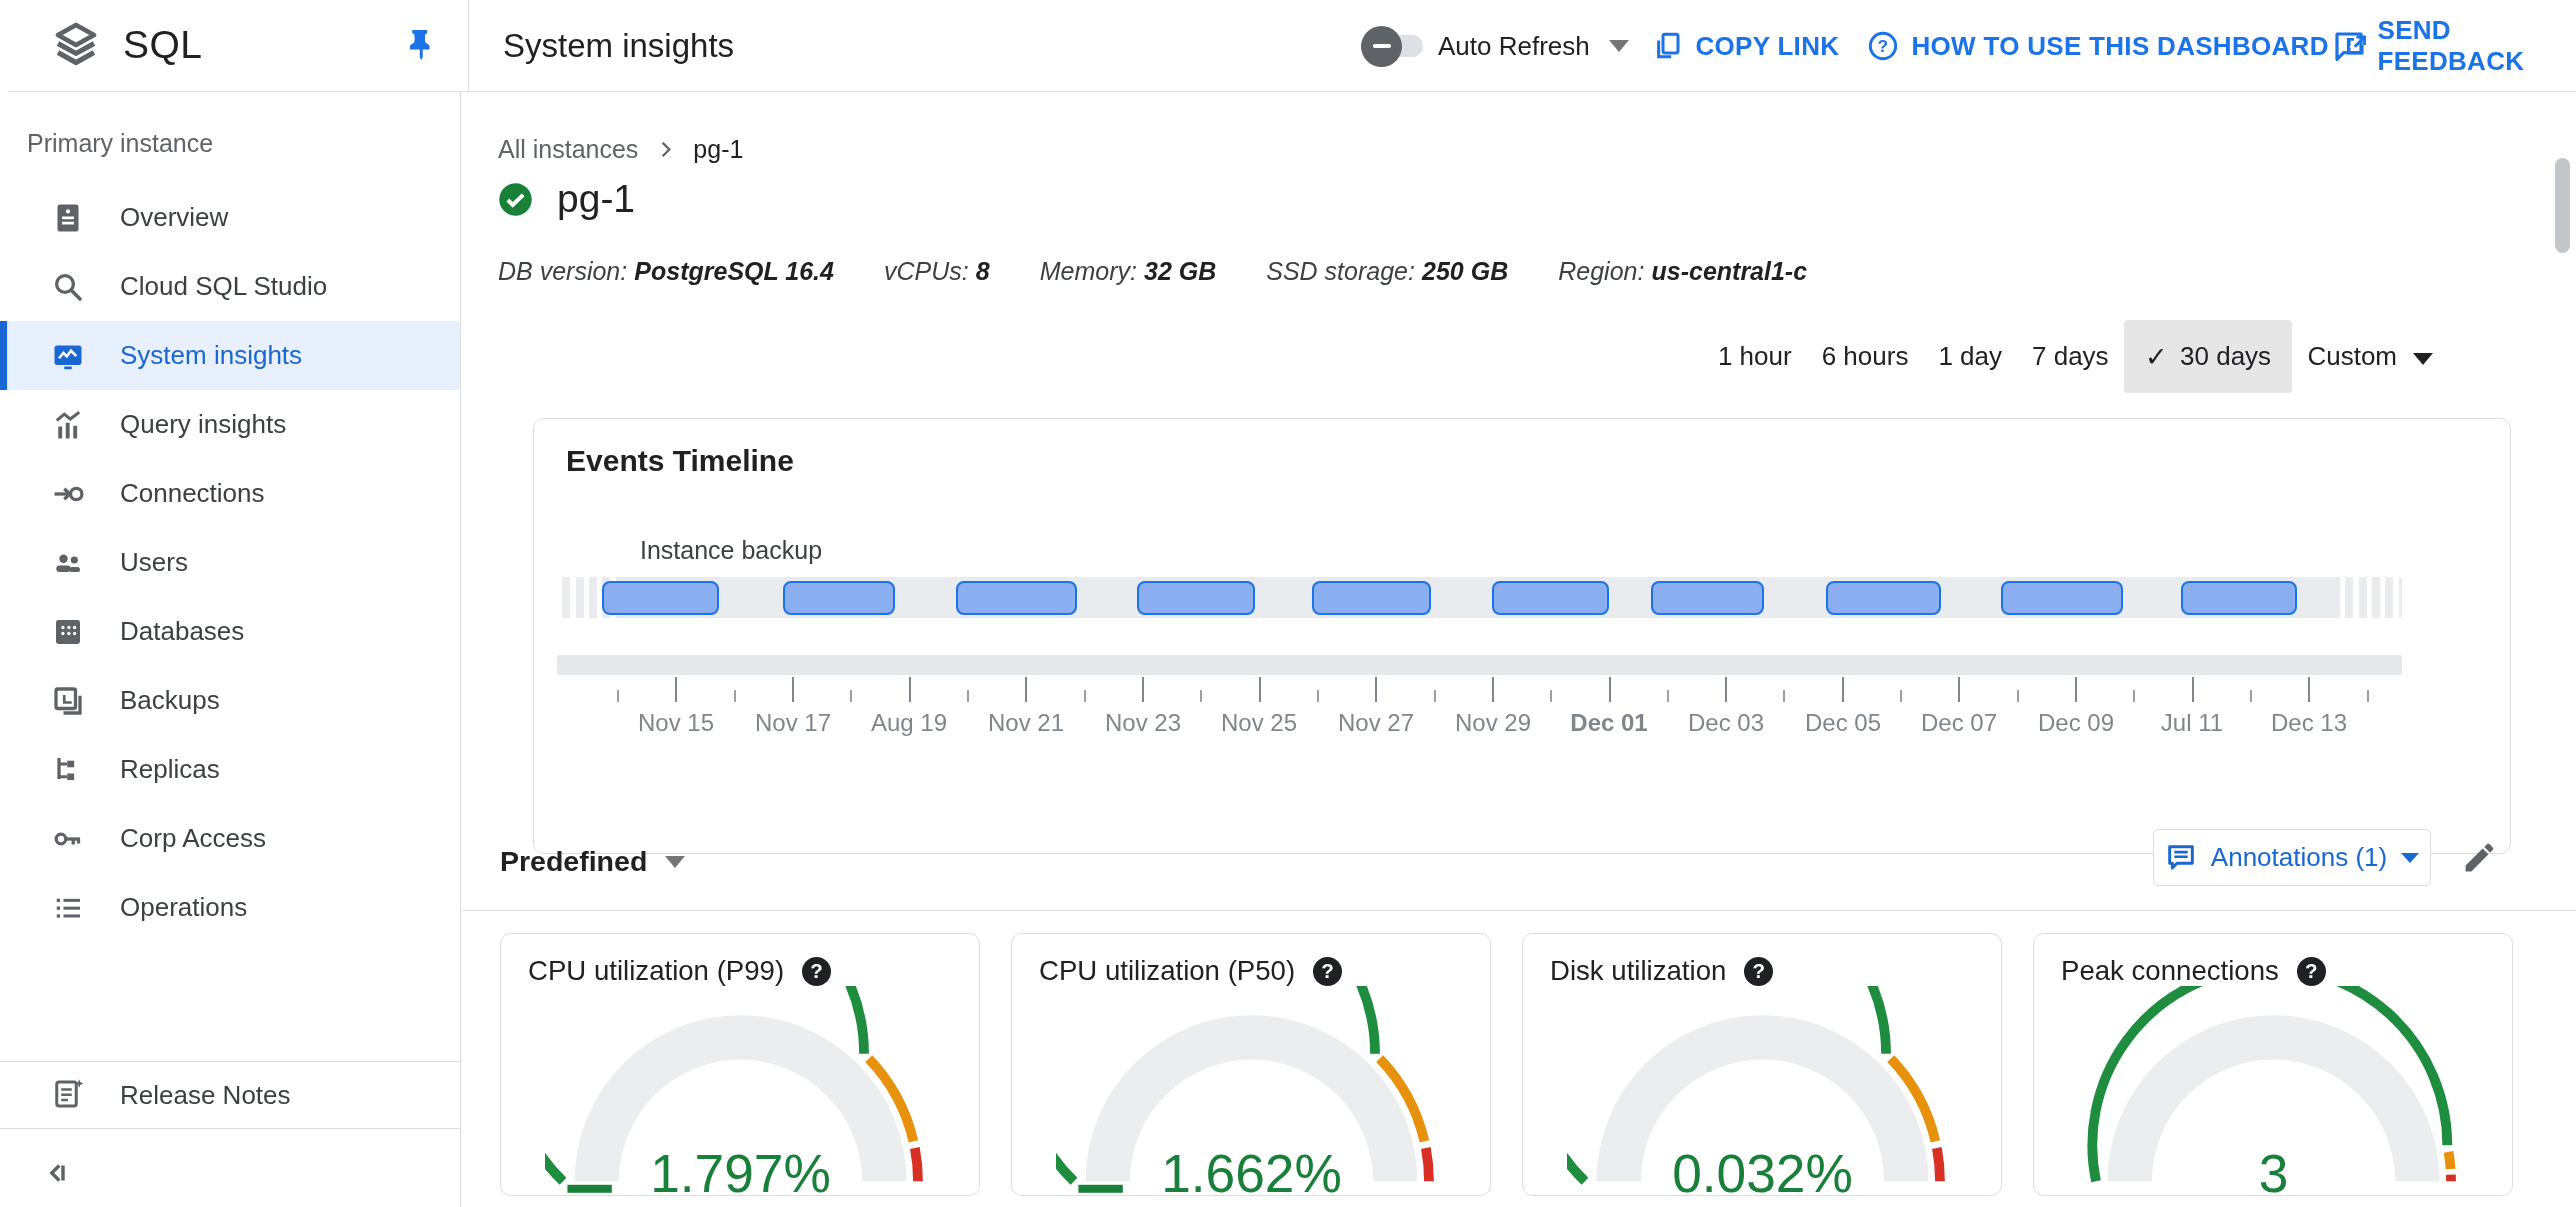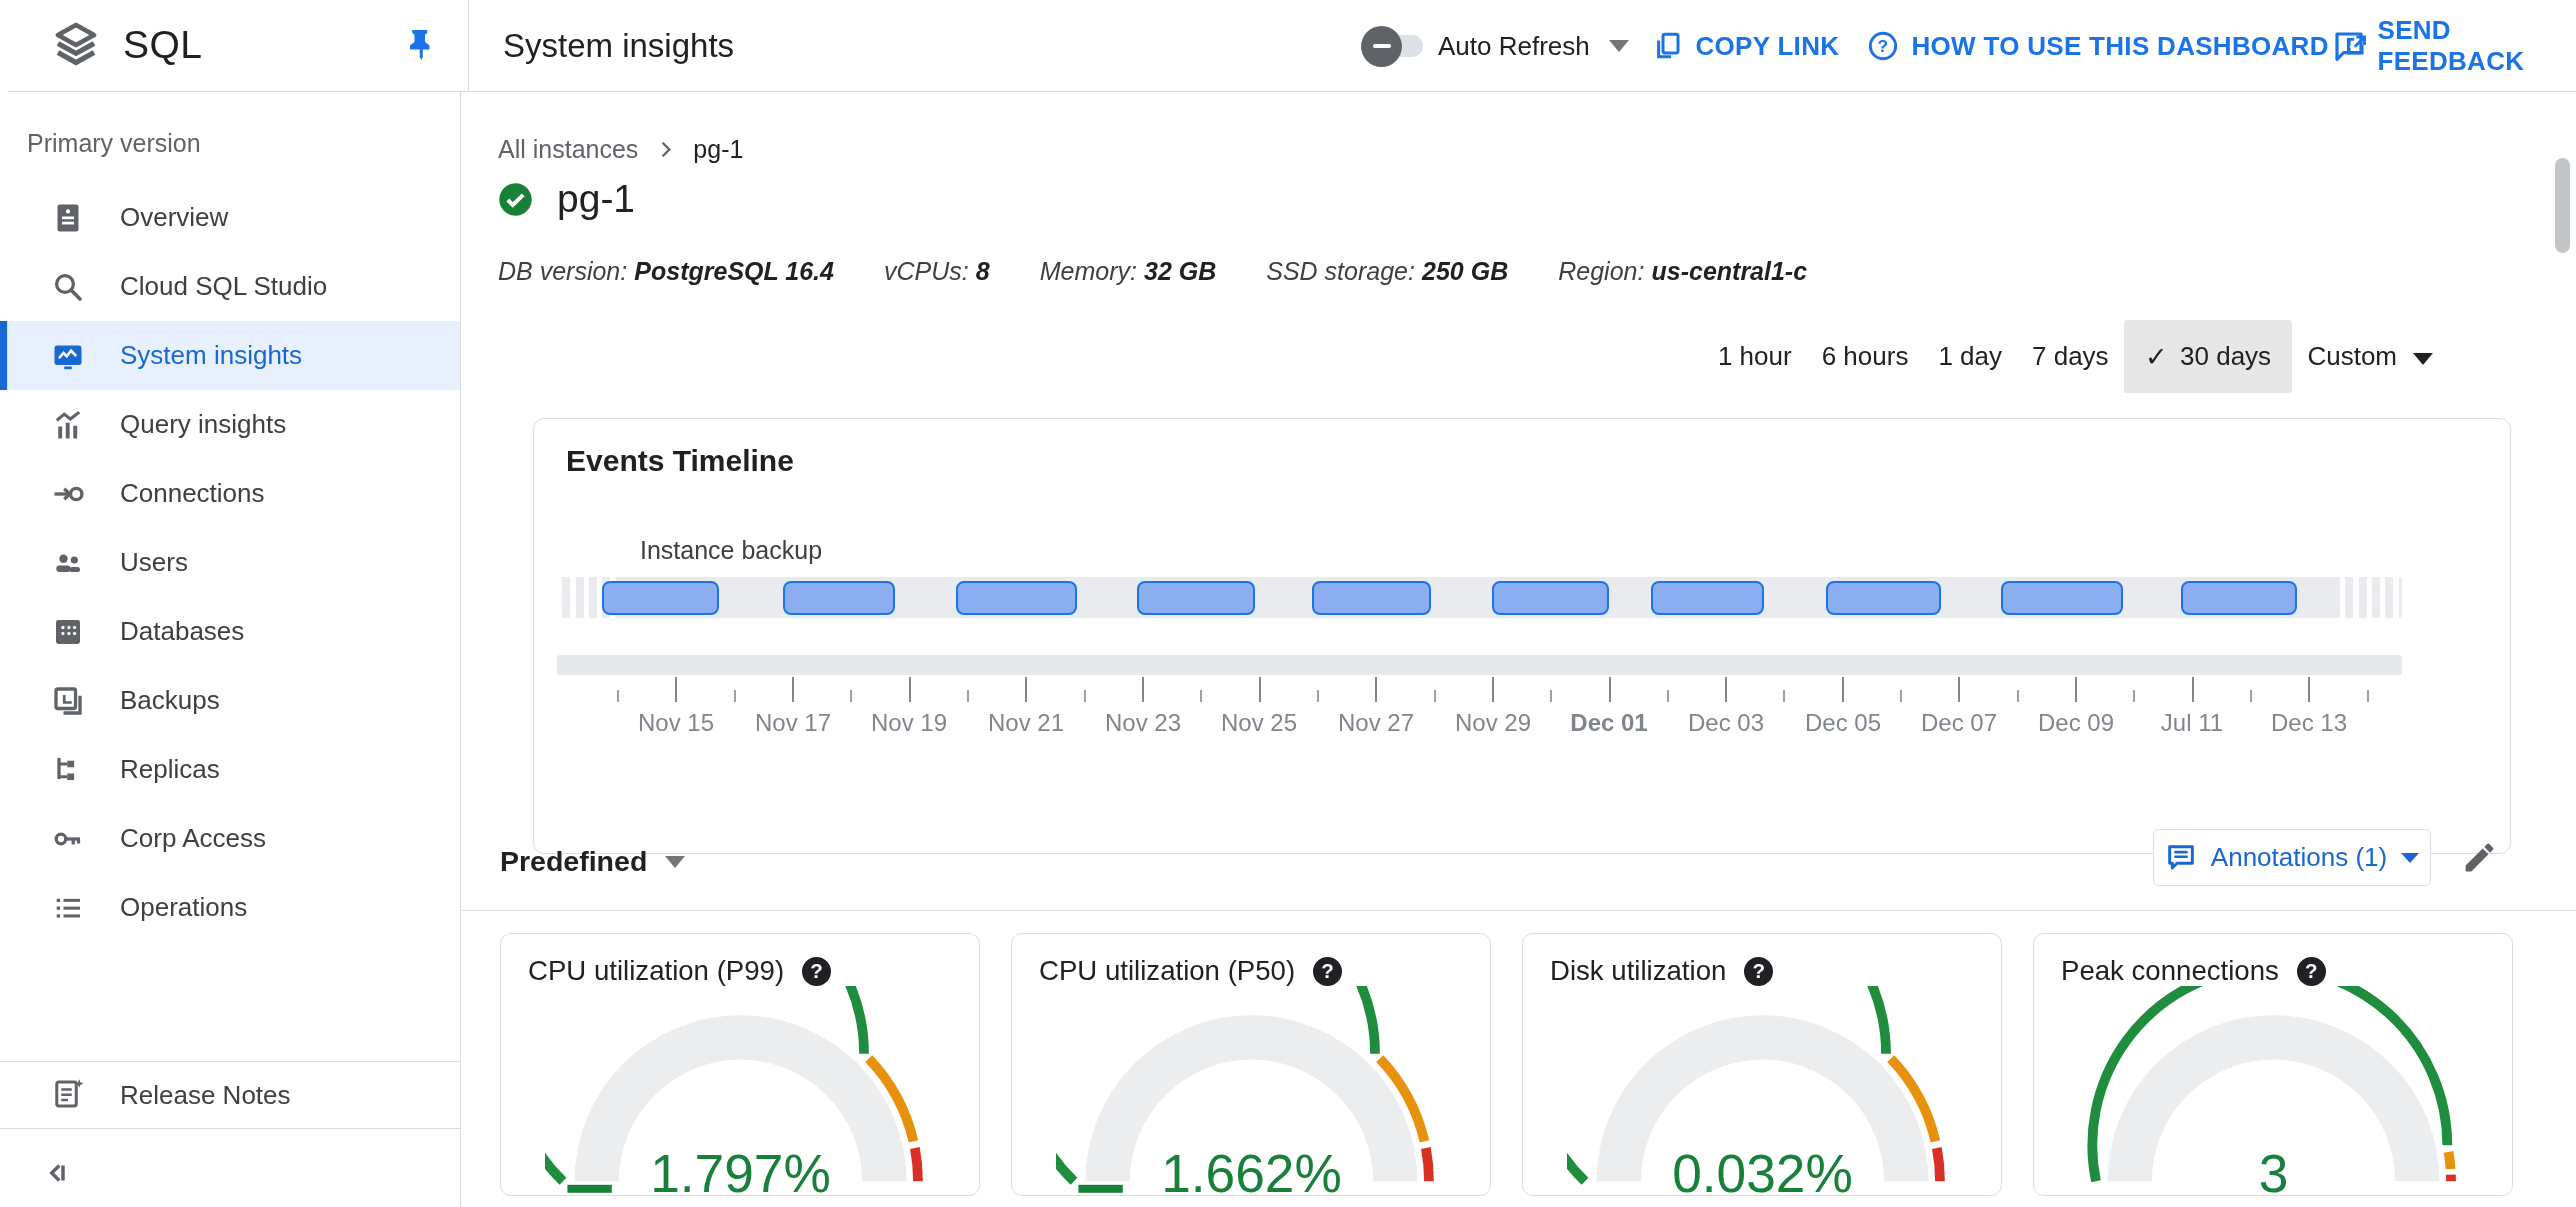--- a/index.html
+++ b/index.html
@@ -164,21 +164,21 @@
       <svg width="32" height="32" viewBox="0 0 24 24">
         <path d="M3 3h18v14H8l-5 5z" fill="none" stroke="#1A73E8" stroke-width="2.4" stroke-linejoin="round"></path>
         <rect x="11" y="6.2" width="2.2" height="5.6" fill="#1A73E8"></rect>
         <rect x="11" y="13.2" width="2.2" height="2.2" fill="#1A73E8"></rect>
       </svg>
       <span>SEND FEEDBACK</span>
     </div>
   </div>
 
   <div class="sidebar">
-    <div class="section-label">Primary version</div>
+    <div class="section-label">Primary instance</div>
     <div id="side-items">
         <div class="side-item">
           <span>
             <svg width="36" height="36" viewBox="0 0 24 24">
               <rect x="5" y="3" width="14" height="18" rx="1.5" fill="currentColor"></rect>
               <circle cx="12" cy="7.6" r="1.4" fill="#fff"></circle>
               <rect x="8" y="11" width="8" height="1.8" fill="#fff"></rect>
               <rect x="8" y="14.5" width="8" height="1.8" fill="#fff"></rect>
             </svg>
           </span>
@@ -399,21 +399,21 @@
           <div class="ev-tick tall" style="left: 1458px;"></div>
           <div class="ev-tick short" style="left: 1516px;"></div>
           <div class="ev-tick tall" style="left: 1575px;"></div>
           <div class="ev-tick short" style="left: 1633px;"></div>
           <div class="ev-tick tall" style="left: 1691px;"></div>
           <div class="ev-tick short" style="left: 1750px;"></div>
         </div>
       <div class="ev-labels" id="ev-labels">
           <div class="ev-lab" style="left: -12px;">Nov 15</div>
           <div class="ev-lab" style="left: 105px;">Nov 17</div>
-          <div class="ev-lab" style="left: 221px;">Nov 19</div>
+          <div class="ev-lab" style="left: 221px;">Aug 19</div>
           <div class="ev-lab" style="left: 338px;">Nov 21</div>
           <div class="ev-lab" style="left: 455px;">Nov 23</div>
           <div class="ev-lab" style="left: 571px;">Nov 25</div>
           <div class="ev-lab" style="left: 688px;">Nov 27</div>
           <div class="ev-lab" style="left: 805px;">Nov 29</div>
           <div class="ev-lab" style="left: 921px; font-weight: bold;">Dec 01</div>
           <div class="ev-lab" style="left: 1038px;">Dec 03</div>
           <div class="ev-lab" style="left: 1155px;">Dec 05</div>
           <div class="ev-lab" style="left: 1271px;">Dec 07</div>
           <div class="ev-lab" style="left: 1388px;">Dec 09</div>

